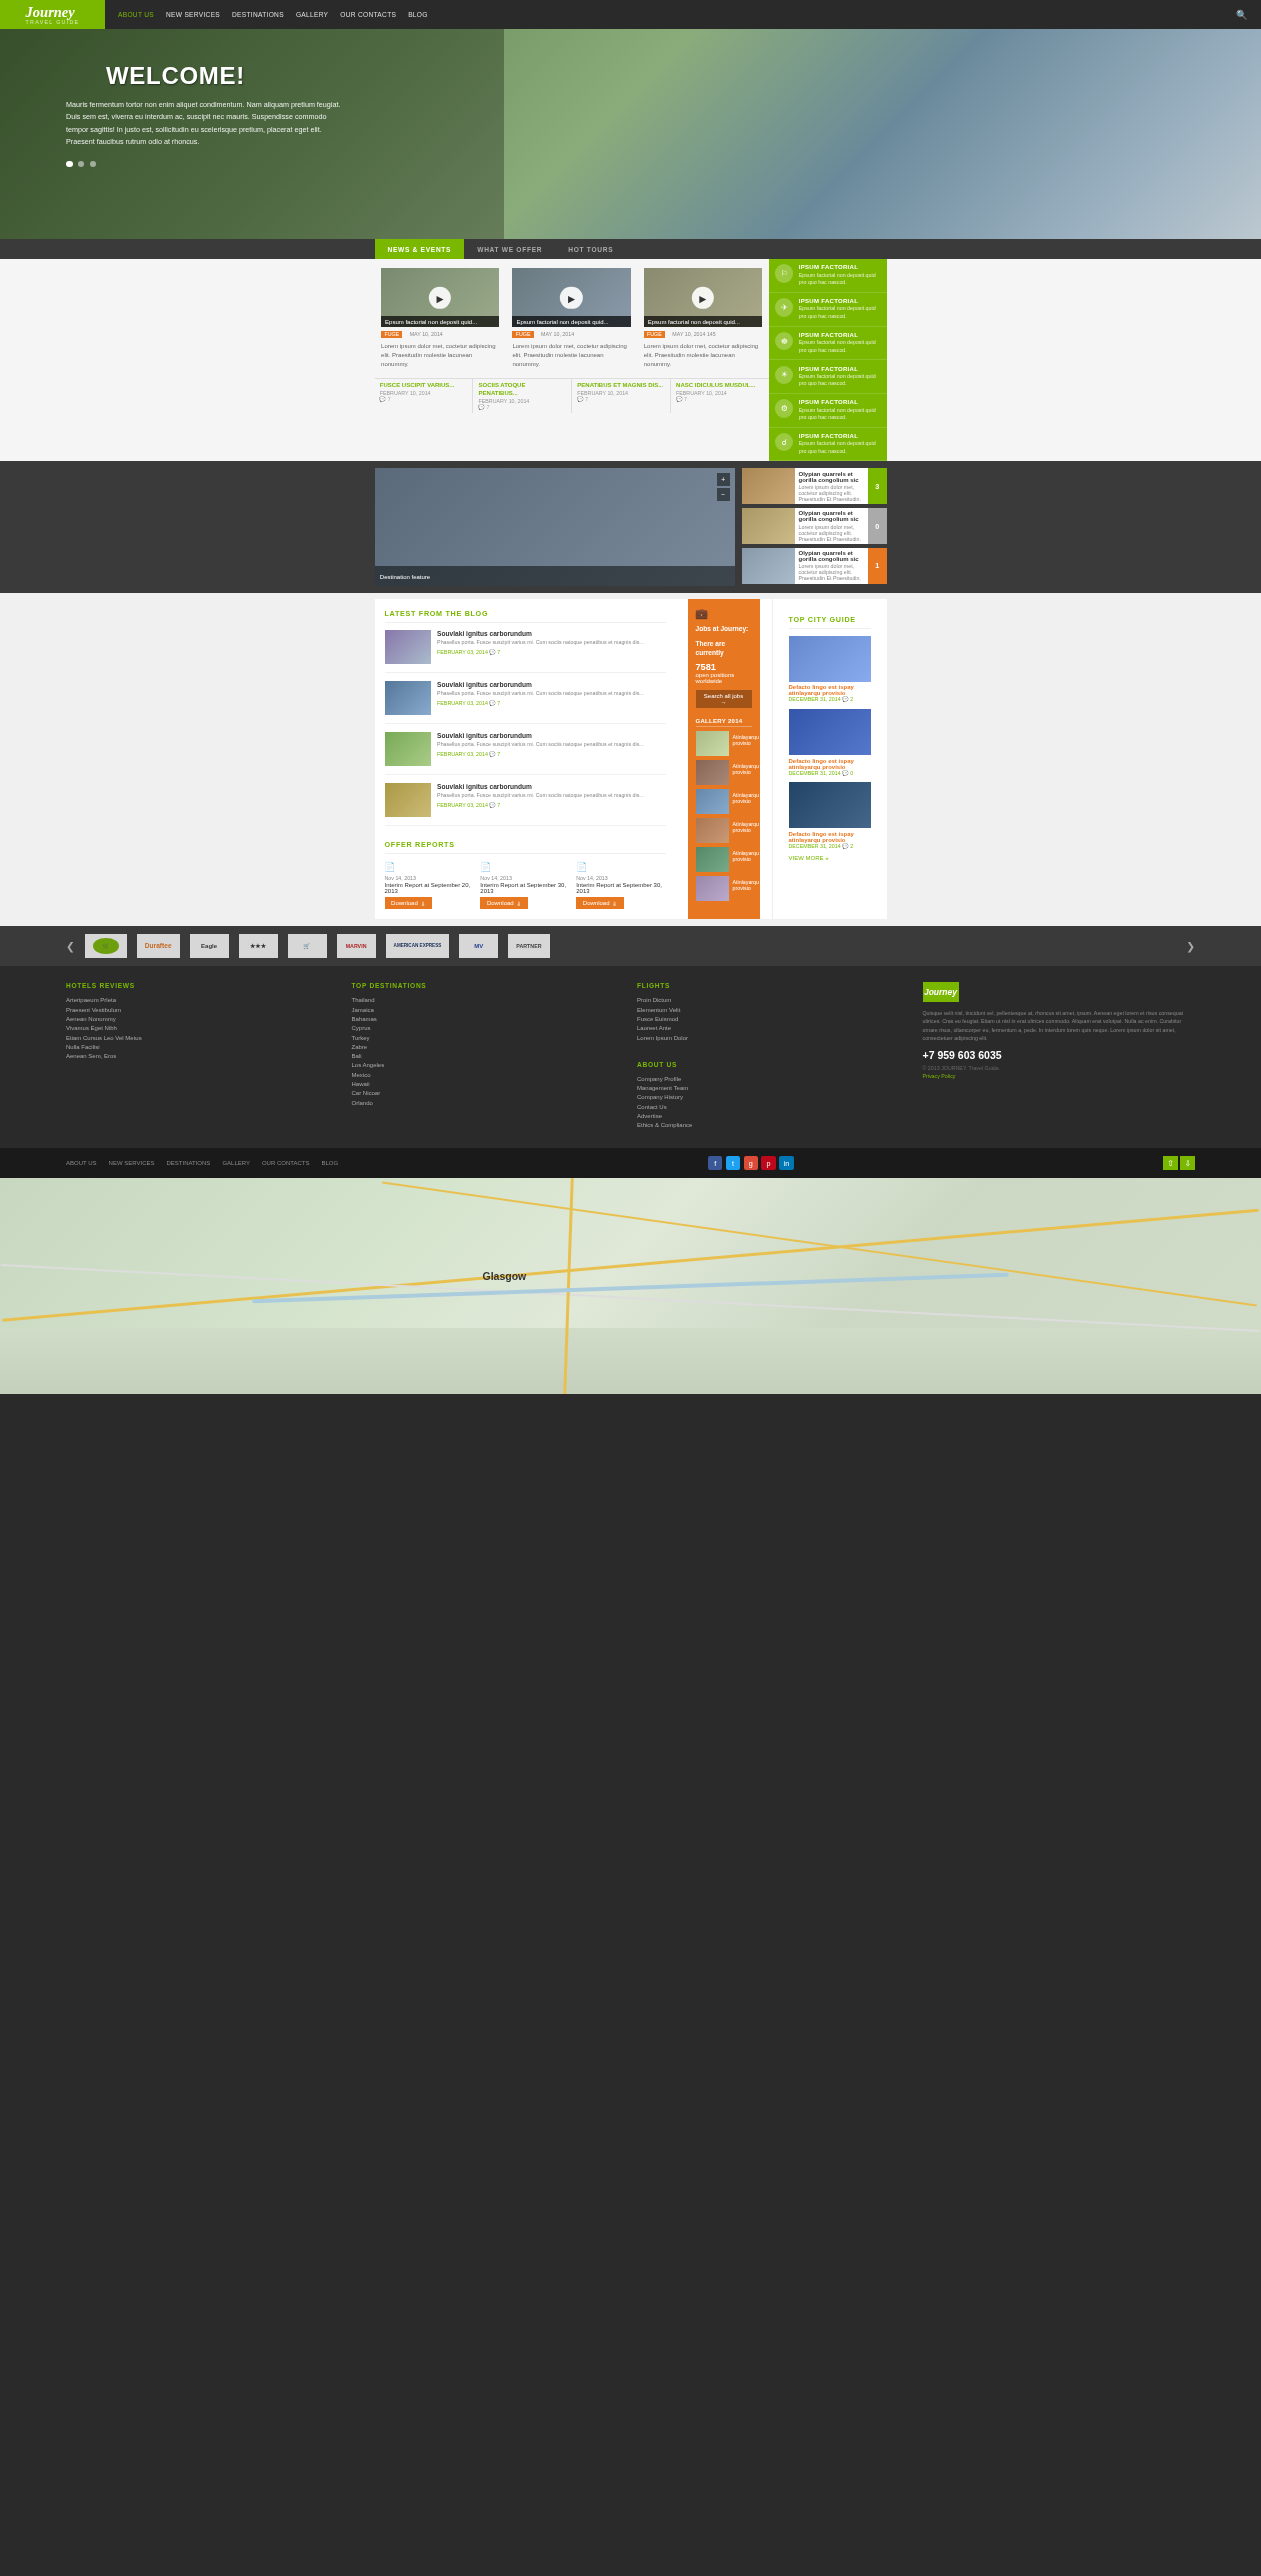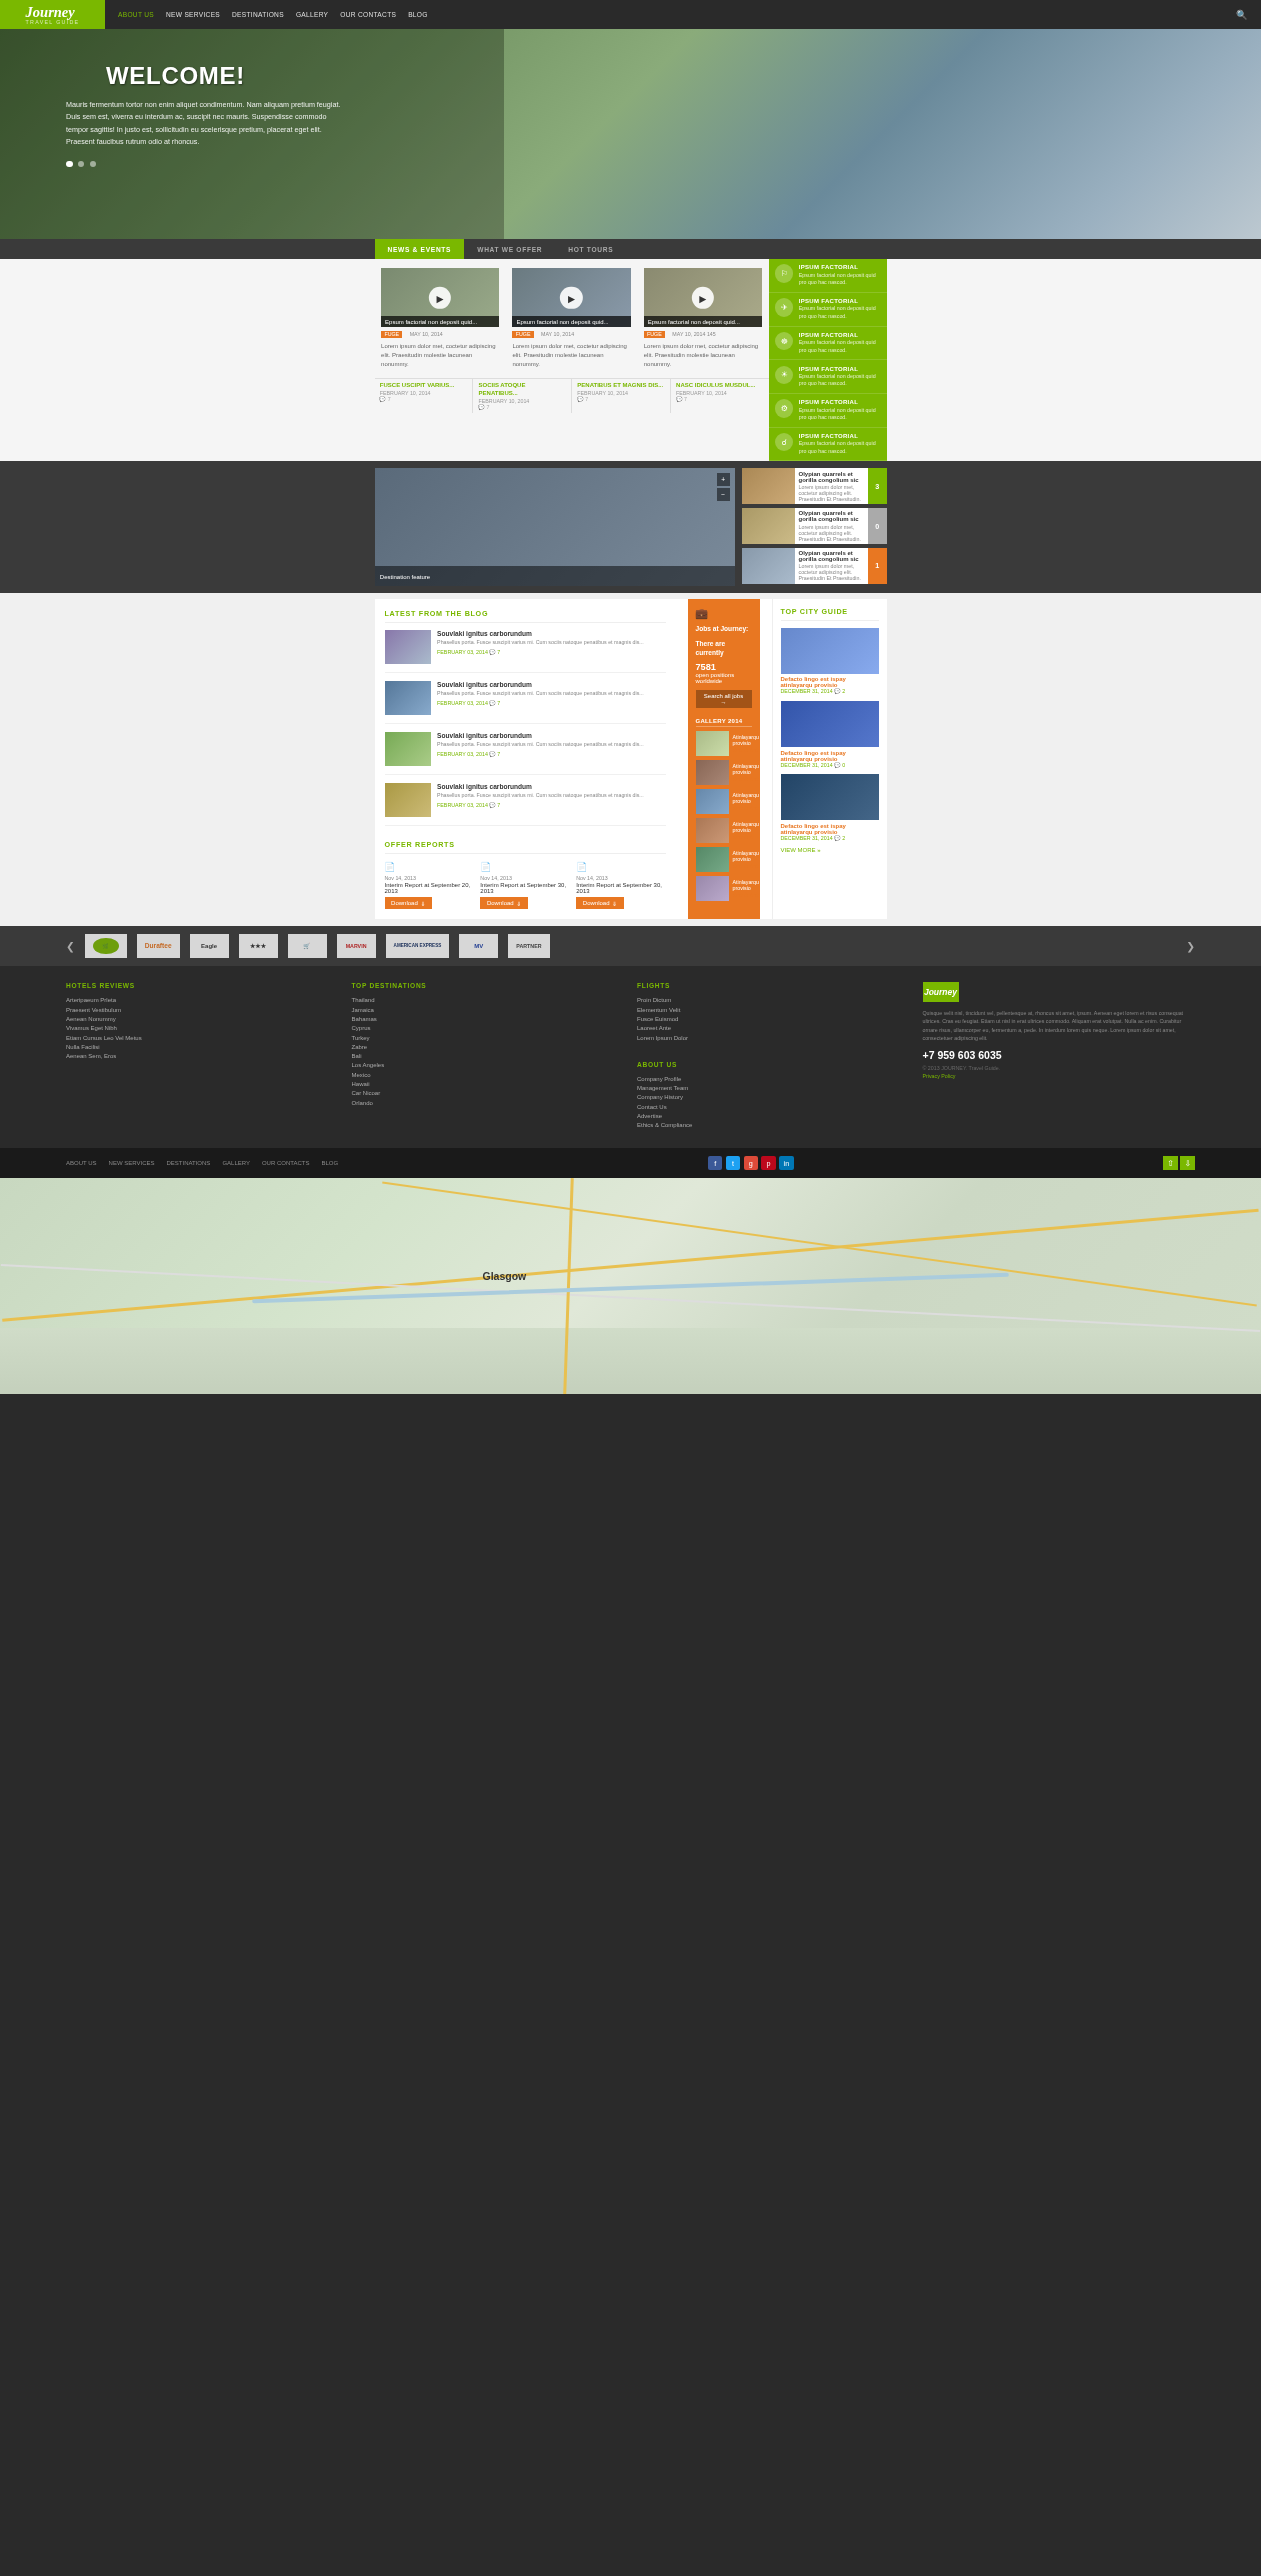--- a/index.html
+++ b/index.html
@@ -439,21 +439,21 @@
         <div class="gallery-item">
           <div class="gallery-thumb" style="background:linear-gradient(135deg,#9988aa,#bbaacc);"></div>
           <div>
             <div style="font-size:5.3px;color:#fff;">Atinlayarqu provisio</div>
             <div class="stars">★★★★★</div>
           </div>
         </div>
       </div>
     </div>
 
-    <div style="width:115px;background:#fff;padding:8px;border-left:0.7px solid #eee;flex-shrink:0;">
+    <div style="width:115px;background:#fff;padding:16px;border-left:0.7px solid #eee;flex-shrink:0;">
       <div class="section-title">TOP CITY GUIDE</div>
 
       <div class="city-guide-item">
         <div class="city-guide-img" style="background:linear-gradient(135deg,#6688cc,#88aaee);"></div>
         <div class="city-guide-title">Defacto lingo est ispay atinlayarqu provisio</div>
         <div class="city-guide-date">DECEMBER 31, 2014 💬 2</div>
       </div>
       <div class="city-guide-item">
         <div class="city-guide-img" style="background:linear-gradient(135deg,#3355aa,#5577cc);"></div>
         <div class="city-guide-title">Defacto lingo est ispay atinlayarqu provisio</div>

